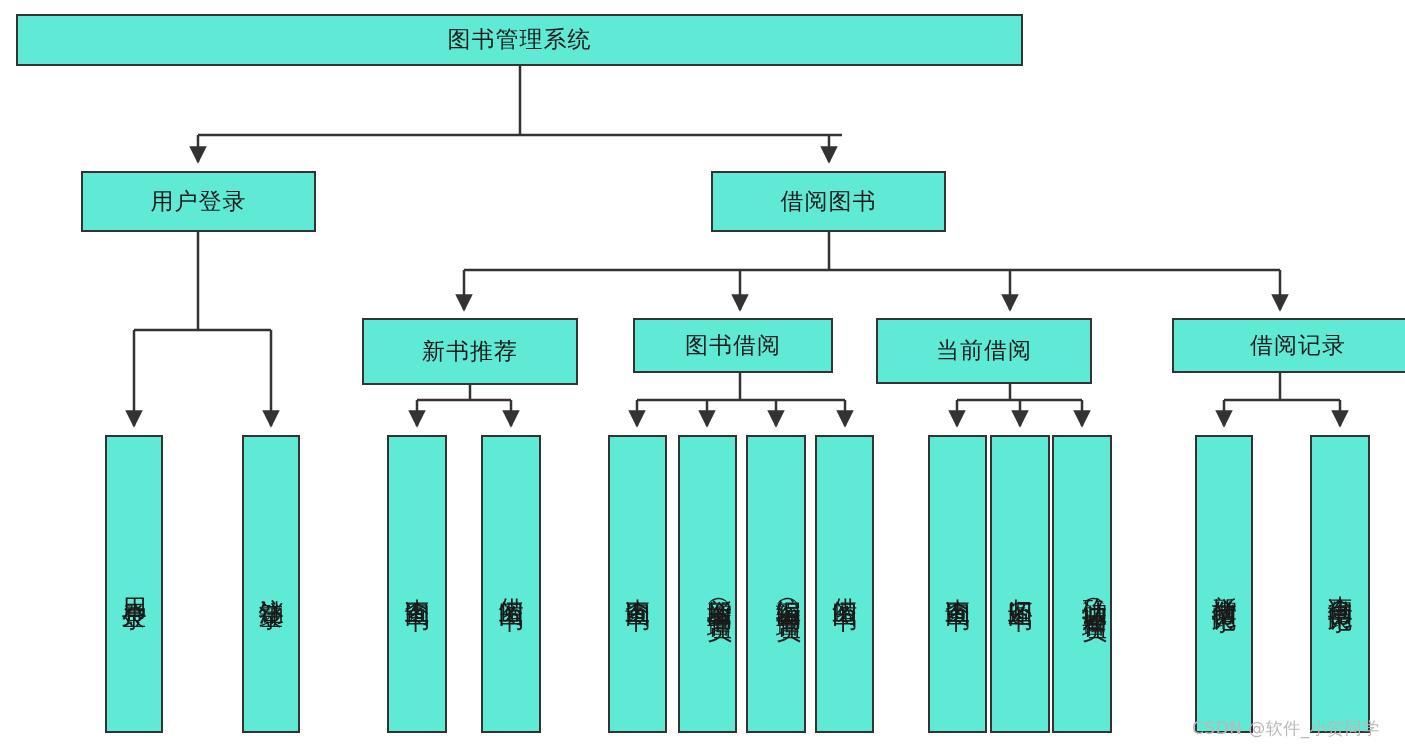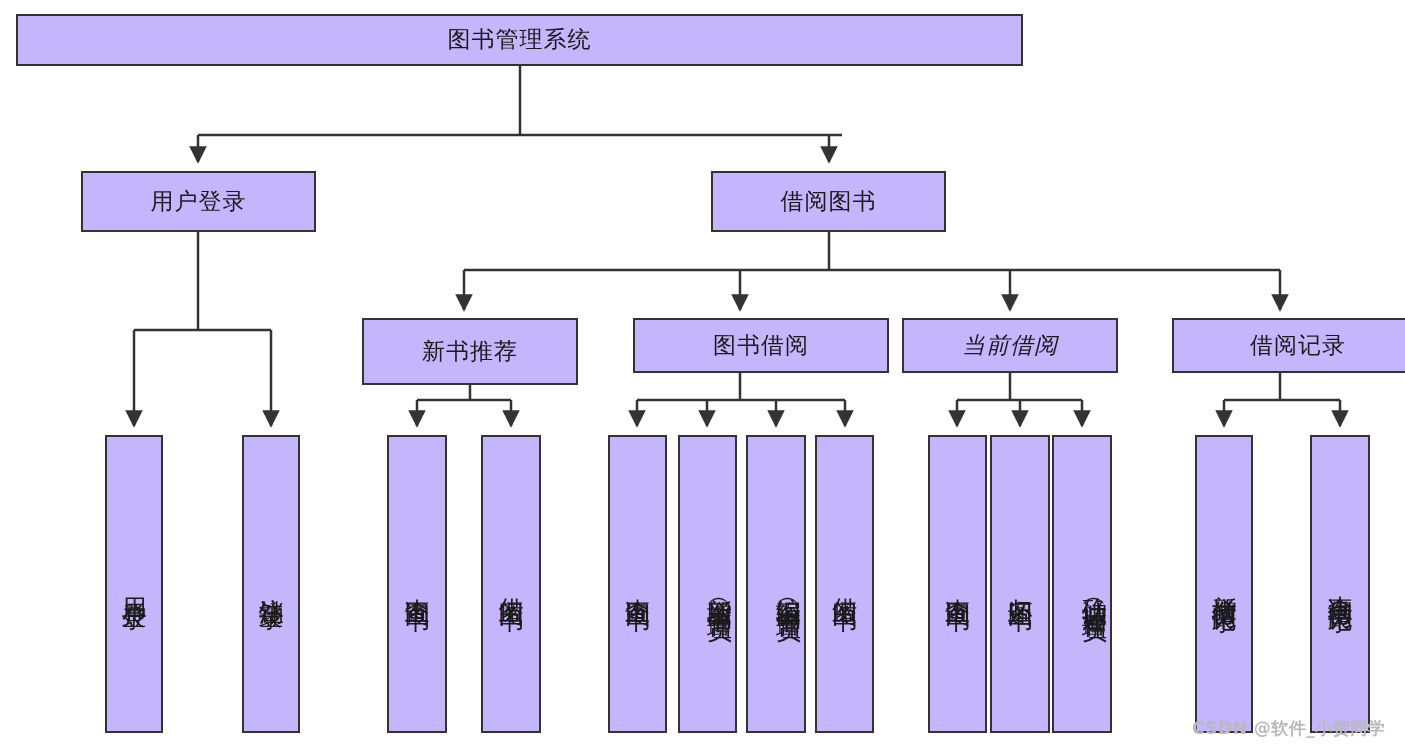--- a/index.html
+++ b/index.html
@@ -22,21 +22,21 @@
     left: 0;
     top: 0;
     width: 1405px;
     height: 747px;
     pointer-events: none;
   }
   .node {
     position: absolute;
     box-sizing: border-box;
     border: 2.5px solid #333333;
-    background: #c4b5fd;
+    background: #5eead4;
     color: #1a1a1a;
     display: flex;
     align-items: center;
     justify-content: center;
     text-align: left;
   }
   .node.horiz {
     font-size: 23px;
     line-height: 1.2;
     letter-spacing: 1px;
@@ -118,37 +118,37 @@
       <path d="M 1340 400 L 1340 426" marker-end="url(#arrow)"></path>
     </g>
   </svg>
 
   <div class="node horiz" style="left:16px; top:14px; width:1007px; height:52px;">图书管理系统</div>
 
   <div class="node horiz" style="left:81px; top:171px; width:235px; height:61px;">用户登录</div>
   <div class="node horiz" style="left:711px; top:171px; width:235px; height:61px;">借阅图书</div>
 
   <div class="node horiz" style="left:362px; top:318px; width:216px; height:67px;">新书推荐</div>
-  <div class="node horiz" style="left:633px; top:318px; width:256px; height:55px;">图书借阅</div>
-  <div class="node horiz" style="left:902px; top:318px; width:216px; height:55px;font-style:italic;">当前借阅</div>
+  <div class="node horiz" style="left:633px; top:318px; width:200px; height:55px;">图书借阅</div>
+  <div class="node horiz" style="left:876px; top:318px; width:216px; height:66px;">当前借阅</div>
   <div class="node horiz" style="left:1172px; top:318px; width:252px; height:55px;">借阅记录</div>
 
   <div class="node vert mid" style="left:105px; top:435px; width:58px; height:298px;">用户登录</div>
   <div class="node vert mid" style="left:242px; top:435px; width:58px; height:298px;">注销登录</div>
 
   <div class="node vert mid" style="left:387px; top:435px; width:60px; height:298px;">查询图书</div>
   <div class="node vert mid" style="left:481px; top:435px; width:60px; height:298px;">借阅图书</div>
 
   <div class="node vert mid" style="left:608px; top:435px; width:59px; height:298px;">查询图书</div>
   <div class="node vert" style="left:678px; top:435px; width:59px; height:298px;">新增图书（管理员）</div>
   <div class="node vert" style="left:746px; top:435px; width:60px; height:298px;">编辑图书（管理员）</div>
   <div class="node vert mid" style="left:815px; top:435px; width:59px; height:298px;">借阅图书</div>
 
   <div class="node vert mid" style="left:928px; top:435px; width:59px; height:298px;">查询图书</div>
   <div class="node vert mid" style="left:990px; top:435px; width:60px; height:298px;">归还图书</div>
   <div class="node vert" style="left:1052px; top:435px; width:60px; height:298px;">确认归还（管理员）</div>
 
   <div class="node vert mid" style="left:1195px; top:435px; width:58px; height:298px;">新增借阅记录</div>
   <div class="node vert mid" style="left:1310px; top:435px; width:60px; height:298px;">查询借阅记录</div>
 
-  <div class="watermark" style="left:1192px; top:717px;font-weight:bold;">CSDN @软件_小贺同学</div>
+  <div class="watermark" style="left:1192px; top:717px;">CSDN @软件_小贺同学</div>
 
 </div>
 
 </body></html>

